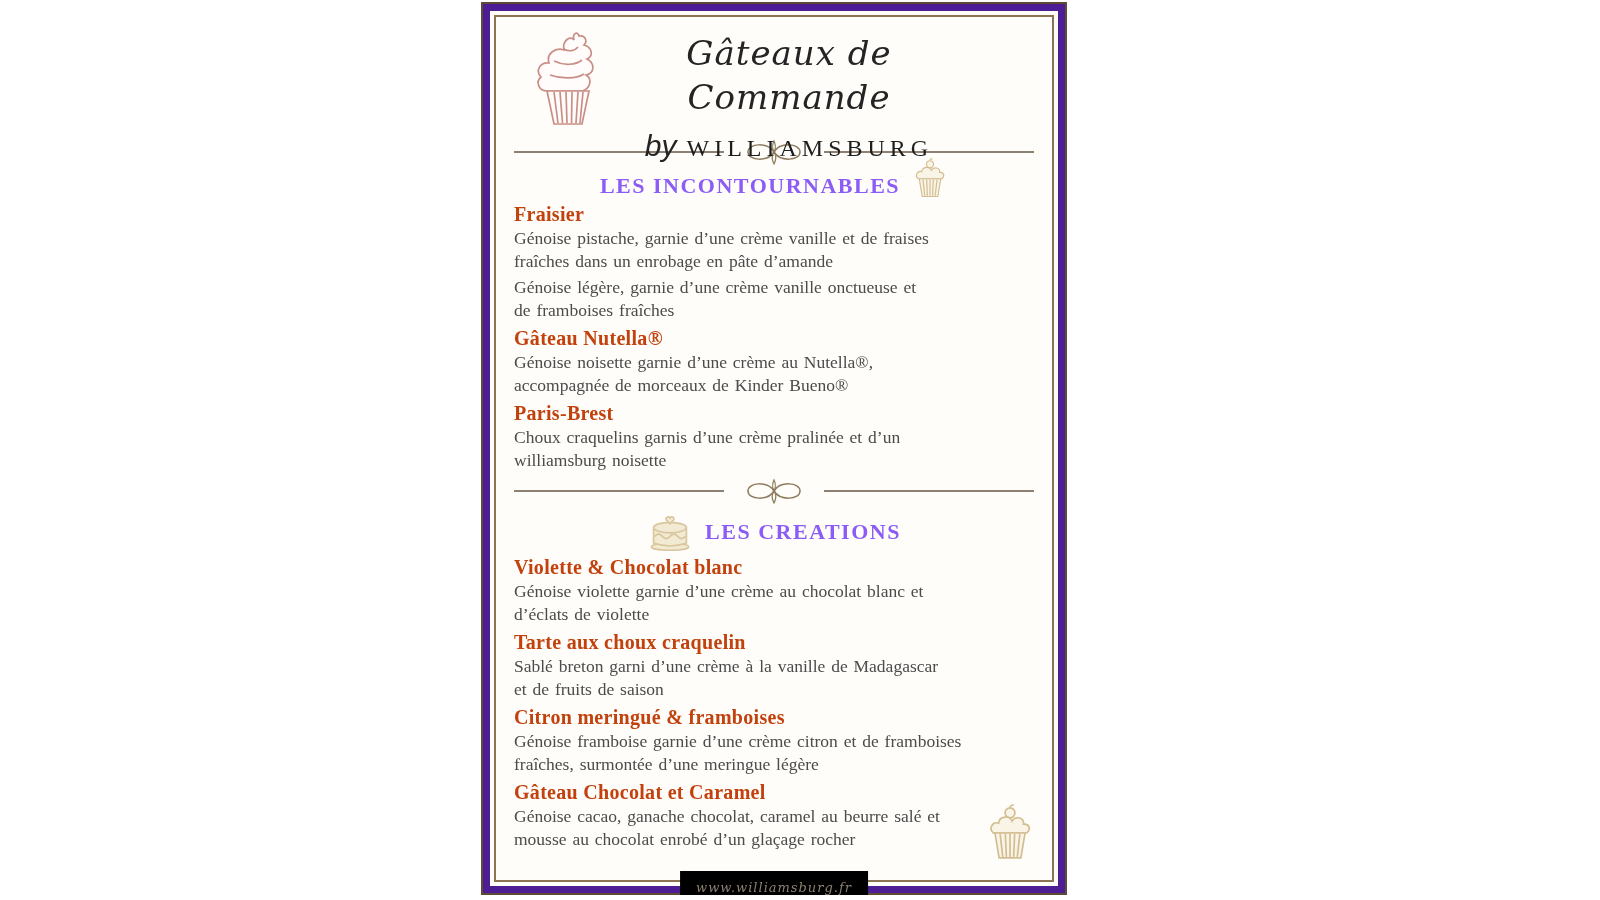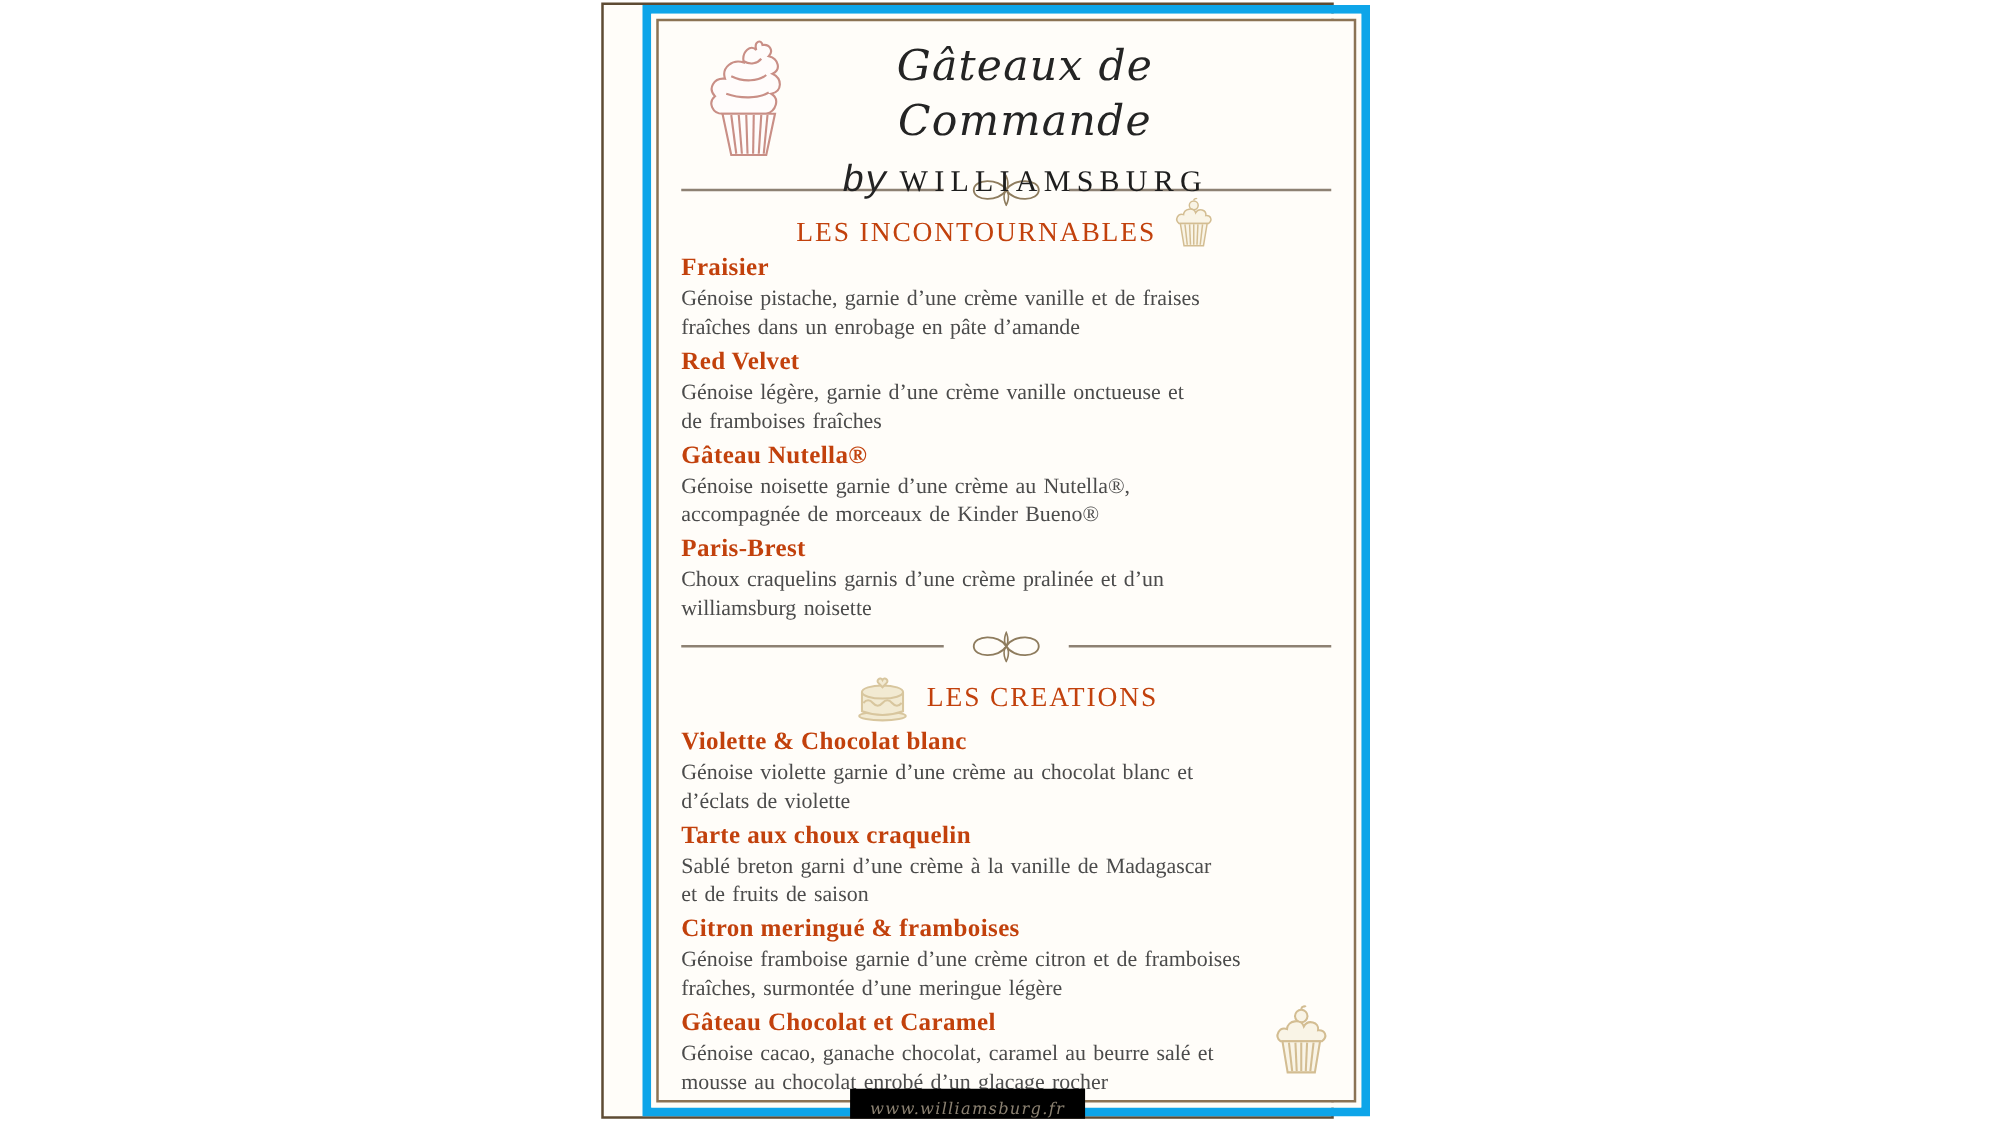--- a/index.html
+++ b/index.html
@@ -2,47 +2,47 @@
 <html><head>
 <meta charset="utf-8">
 <style>
   * { margin:0; padding:0; box-sizing:border-box; }
   html,body { width:1600px; height:900px; background:#ffffff; overflow:hidden;
               font-family:"Liberation Serif", serif; }
 
   
   .frame { position:absolute; left:481px; top:2px; width:586px; height:893px;
            border:2px solid #5e4b33; background:#fffdf9; }
-  .band  { width:100%; height:100%; border:7px solid #0ea5e9;margin-left:31px; }
+  .band  { width:100%; height:100%; border:7px solid #4c1d95; }
   .gap   { width:100%; height:100%; border:4px solid #fffdf8; }
   .inner { width:100%; height:100%; border:2px solid #8b7354; background:#fffdf9;
            position:relative; overflow:hidden; }
 
   .content { position:relative; height:100%; padding:4px 18px 0 18px; }
 
   
   .header { position:relative; height:118px; }
   .header-cupcake { position:absolute; left:2px; top:6px; width:104px; height:104px; }
   .titles { text-align:center; padding-top:10px; margin-left:70px; margin-right:40px; }
   .title-script { font-family:"DejaVu Serif", serif; font-style:italic;
                   font-size:34px; color:#242424; letter-spacing:1px; line-height:44px; }
   .subtitle { margin-top:6px; line-height:42px; white-space:nowrap; }
-  .subtitle .by { font-family:Liberation Mono, monospace; font-style:italic;
+  .subtitle .by { font-family:Liberation Sans, sans-serif; font-style:italic;
                   font-size:30px; color:#242424; margin-right:10px; }
   .subtitle .brand { font-size:24px; color:#1d1d1d; letter-spacing:5px; }
 
   
   .divider { display:flex; align-items:center; }
   .divider .line { flex:1; height:2px; background:#8d8173; }
   .divider .ornament { margin:0 8px; }
 
   
   .section-head { display:flex; align-items:center; justify-content:center;
                   gap:12px; margin:8px 0 2px 0; }
-  .section-title { font-size:22px; font-weight:400; color:#c2410c;
+  .section-title { font-size:22px; font-weight:700; color:#8b5cf6;
                    letter-spacing:1.5px; white-space:nowrap; }
   .icon-raised { margin-top:-16px; }
   .item { margin-bottom:3px; }
   .item-name { font-size:20px; font-weight:700; color:#c2410c;
                line-height:26px; letter-spacing:0.3px; }
   .item-desc { font-size:17.5px; color:#4b4b4b; line-height:23px;
                word-spacing:1.5px; }
 
   
   .corner-cupcake { position:absolute; right:16px; bottom:20px; }
@@ -136,21 +136,20 @@
 
             <div class="item">
               <div class="item-name">Fraisier</div>
               <div class="item-desc">
                 <span>Génoise pistache, garnie d’une crème vanille et de fraises</span><br>
                 <span>fraîches dans un enrobage en pâte d’amande</span>
               </div>
             </div>
 
             <div class="item">
-              <div class="item-name">Red Velvet</div>
               <div class="item-desc">
                 <span>Génoise légère, garnie d’une crème vanille onctueuse et</span><br>
                 <span>de framboises fraîches</span>
               </div>
             </div>
 
             <div class="item">
               <div class="item-name">Gâteau Nutella®</div>
               <div class="item-desc">
                 <span>Génoise noisette garnie d’une crème au Nutella®,</span><br>

